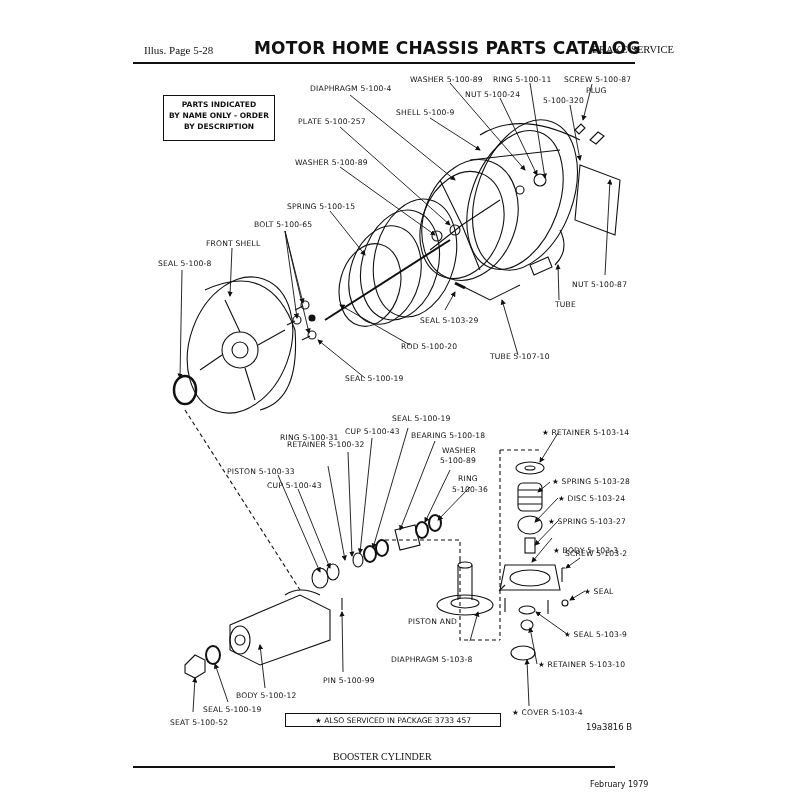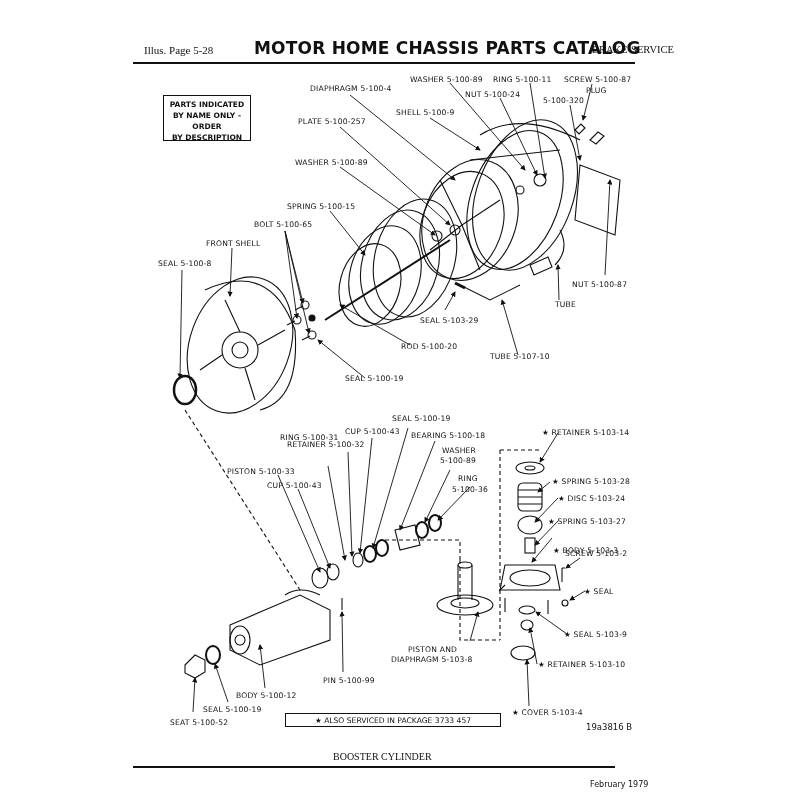--- a/index.html
+++ b/index.html
@@ -1,21 +1,21 @@
 <!DOCTYPE html>
 <html><head>
 <meta charset="utf-8">
 <style>
   html, body { margin:0; padding:0; background:#ffffff; }
   body { width:800px; height:800px; position:relative; overflow:hidden; font-family:"DejaVu Sans", sans-serif; color:#111; }
   .hdr-left { position:absolute; left:144px; top:44px; font-family:"Liberation Serif", serif; font-size:11px; }
   .hdr-title { position:absolute; left:254px; top:38px; font-family:"DejaVu Sans", sans-serif; font-weight:bold; font-size:17px; letter-spacing:0.2px; }
   .hdr-right { position:absolute; left:592px; top:44px; font-family:"Liberation Serif", serif; font-size:10.5px; }
   .rule { position:absolute; left:133px; width:502px; height:2px; background:#111; }
-  .note-box { position:absolute; left:163px; top:95px; width:88px; height:46px; border:1.5px solid #111; text-align:center; font-weight:bold; font-size:7.5px; line-height:11px; padding-top:3px; box-sizing:border-box; }
+  .note-box { position:absolute; left:163px; top:95px; width:112px; height:46px; border:1.5px solid #111; text-align:center; font-weight:bold; font-size:7.5px; line-height:11px; padding-top:3px; box-sizing:border-box; }
   .lbl { position:absolute; font-size:7.6px; white-space:nowrap; letter-spacing:0.2px; }
   .pkg-box { position:absolute; left:285px; top:713px; width:216px; height:14px; border:1.3px solid #111; font-size:7.6px; line-height:13px; text-align:center; box-sizing:border-box; }
   .fig-id { position:absolute; left:586px; top:722px; font-size:8.5px; }
   .caption { position:absolute; left:333px; top:751px; font-family:"Liberation Serif", serif; font-size:10px; }
   .date { position:absolute; left:590px; top:780px; font-size:8px; }
   svg.art { position:absolute; left:0; top:0; }
 </style>
 </head>
 <body>
 
@@ -224,21 +224,21 @@
 <div class="lbl" style="left:267px; top:481px;">CUP 5-100-43</div>
 <div class="lbl" style="left:542px; top:428px;">★ RETAINER 5-103-14</div>
 <div class="lbl" style="left:552px; top:477px;">★ SPRING 5-103-28</div>
 <div class="lbl" style="left:558px; top:494px;">★ DISC 5-103-24</div>
 <div class="lbl" style="left:548px; top:517px;">★ SPRING 5-103-27</div>
 <div class="lbl" style="left:553px; top:546px;text-align:right;">★ BODY 5-103-3</div>
 <div class="lbl" style="left:565px; top:549px;">SCREW 5-103-2</div>
 <div class="lbl" style="left:584px; top:587px;">★ SEAL</div>
 <div class="lbl" style="left:564px; top:630px;">★ SEAL 5-103-9</div>
 <div class="lbl" style="left:538px; top:660px;">★ RETAINER 5-103-10</div>
-<div class="lbl" style="left:408px; top:645px;text-align:right;">PISTON AND</div>
+<div class="lbl" style="left:408px; top:617px;text-align:right;">PISTON AND</div>
 <div class="lbl" style="left:391px; top:655px;">DIAPHRAGM 5-103-8</div>
 <div class="lbl" style="left:323px; top:676px;">PIN 5-100-99</div>
 <div class="lbl" style="left:236px; top:691px;">BODY 5-100-12</div>
 <div class="lbl" style="left:203px; top:705px;">SEAL 5-100-19</div>
 <div class="lbl" style="left:170px; top:718px;">SEAT 5-100-52</div>
 <div class="lbl" style="left:512px; top:708px;">★ COVER 5-103-4</div>
 
 <div class="pkg-box">★ ALSO SERVICED IN PACKAGE 3733 457</div>
 <div class="fig-id">19a3816 B</div>
 <div class="caption">BOOSTER CYLINDER</div>

